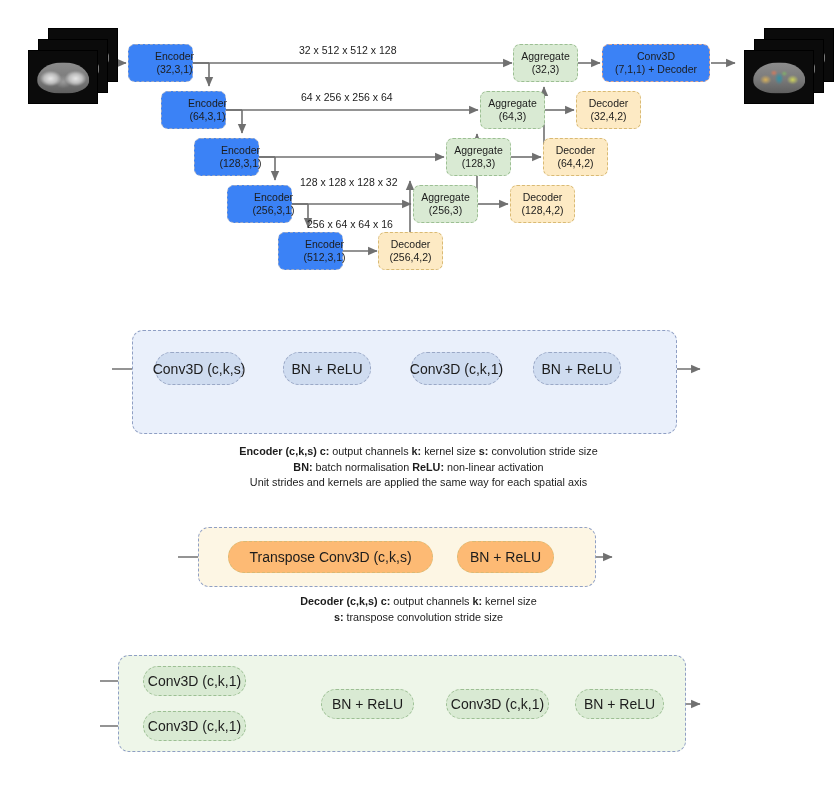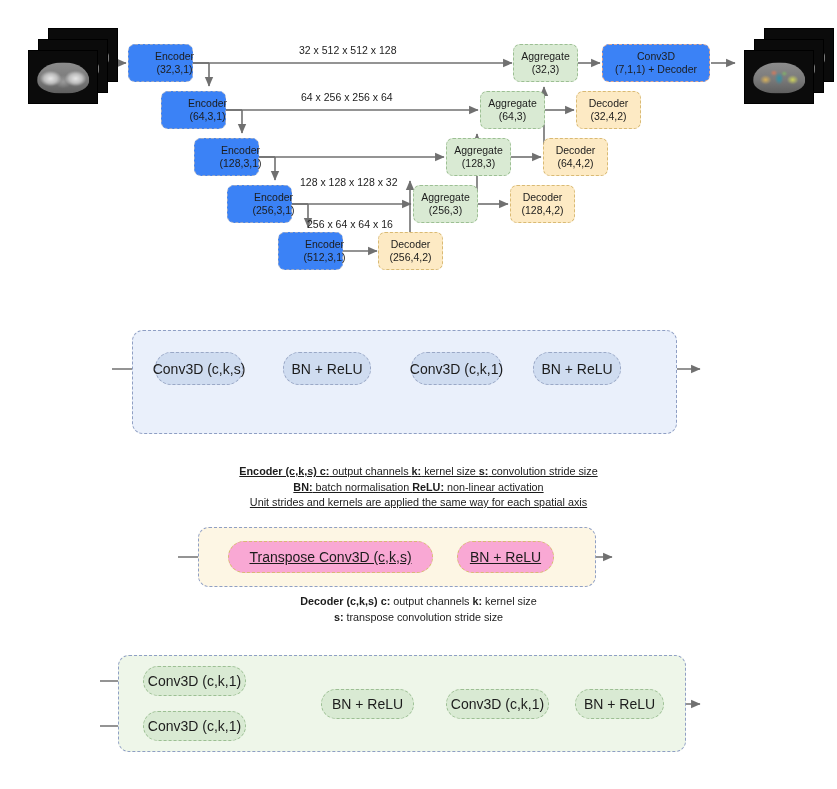--- a/index.html
+++ b/index.html
@@ -98,21 +98,21 @@
     box-sizing:border-box;
     border:1.3px dashed #9aa6bf;
     border-radius:16px;
     display:flex;align-items:center;justify-content:center;
     font-size:14px;
     white-space:nowrap;
     color:#1c1c1c;
     z-index:5;
   }
   .chip.b{background:#cfdcf0;border-color:#9aa8c6;}
-  .chip.y{background:#f9a8d4;border-color:#d9ba74;text-decoration:underline;}
+  .chip.y{background:#fdba74;border-color:#d9ba74;}
   .chip.g{background:#d9ead3;border-color:#9cbf93;}
 
   .legend{
     position:absolute;
     width:100%;
     text-align:center;
     font-size:10.8px;
     line-height:15.5px;
     color:#1c1c1c;
     z-index:4;
@@ -273,21 +273,21 @@
     </g>
     <circle cx="646.5" cy="369" r="8" fill="none" stroke="#707070" stroke-width="1.4"></circle>
     <path d="M639.5,369 L653.5,369 M646.5,362 L646.5,376" stroke="#707070" stroke-width="1.3"></path>
   </svg>
 
   <div class="chip b" style="left:155px;top:352px;width:88px;height:33px;">Conv3D (c,k,s)</div>
   <div class="chip b" style="left:283px;top:352px;width:88px;height:33px;">BN + ReLU</div>
   <div class="chip b" style="left:411px;top:352px;width:91px;height:33px;">Conv3D (c,k,1)</div>
   <div class="chip b" style="left:533px;top:352px;width:88px;height:33px;">BN + ReLU</div>
 
-  <div class="legend" style="left:0;top:464px;text-decoration:underline;">
+  <div class="legend" style="left:0;top:444px;">
     <div>
       <b>Encoder (c,k,s) c:</b><span> output channels </span><b>k:</b><span> kernel size </span><b>s:</b><span> convolution stride size</span>
     </div>
     <div>
       <b>BN:</b><span> batch normalisation </span><b>ReLU:</b><span> non-linear activation</span>
     </div>
     <div>Unit strides and kernels are applied the same way for each spatial axis</div>
   </div>
 
   <div class="panel decp" style="left:198px;top:527px;width:398px;height:60px;"></div>

